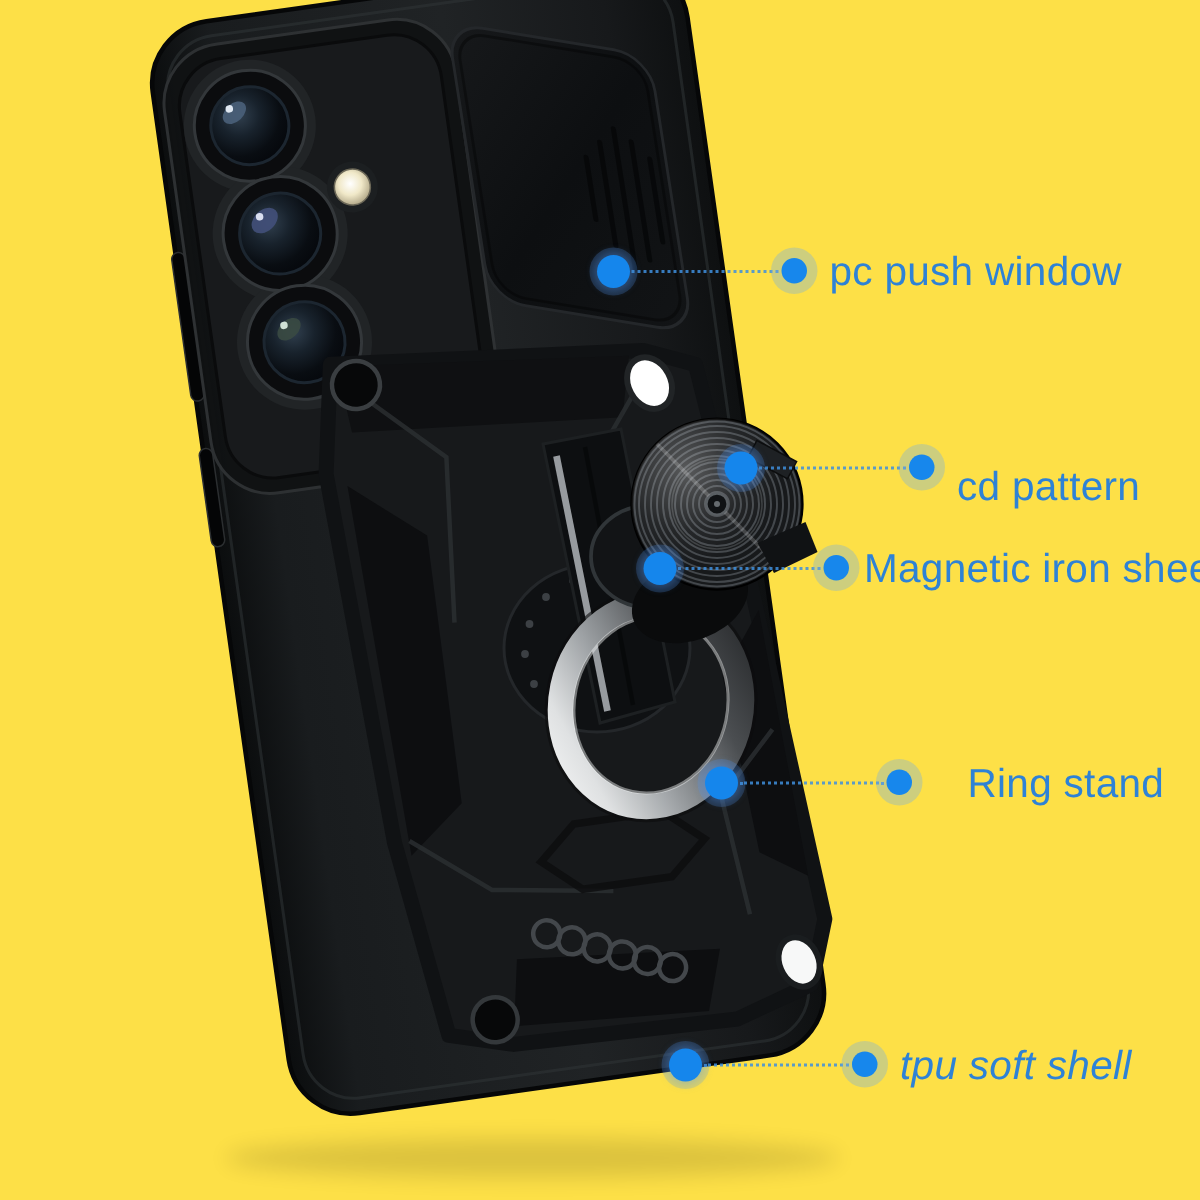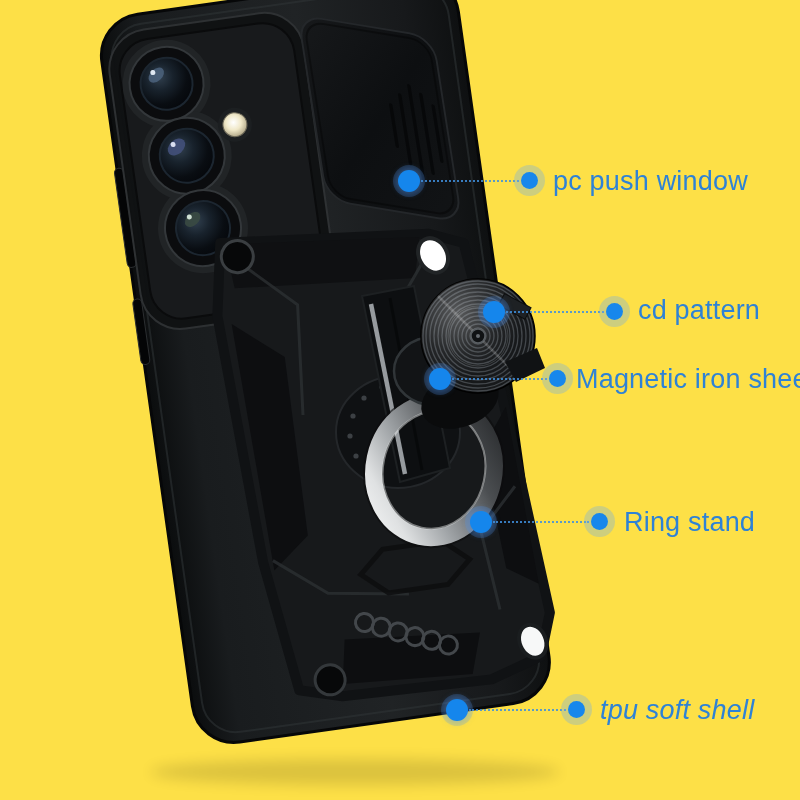--- a/index.html
+++ b/index.html
@@ -214,35 +214,35 @@
     <div class="dot-product" style="left:398px;top:170px;"></div>
     <div class="connector" style="left:421px;top:180px;width:98px;"></div>
     <div class="dot-label" style="left:521px;top:172px;"></div>
     <div class="label-text" style="left:553px;top:166px;">pc push window</div>
   </div>
 
   <div class="callout">
     <div class="dot-product" style="left:483px;top:301px;"></div>
     <div class="connector" style="left:506px;top:311px;width:98px;"></div>
     <div class="dot-label" style="left:606px;top:303px;"></div>
-    <div class="label-text" style="left:638px;top:295px;">cd pattern</div>
+    <div class="label-text" style="left:638px;top:309px;">cd pattern</div>
   </div>
 
   <div class="callout">
     <div class="dot-product" style="left:429px;top:368px;"></div>
     <div class="connector" style="left:452px;top:378px;width:95px;"></div>
     <div class="dot-label" style="left:549px;top:370px;"></div>
     <div class="label-text" style="left:576px;top:364px;">Magnetic iron sheet</div>
   </div>
 
   <div class="callout">
     <div class="dot-product" style="left:470px;top:511px;"></div>
     <div class="connector" style="left:493px;top:521px;width:96px;"></div>
     <div class="dot-label" style="left:591px;top:513px;"></div>
-    <div class="label-text" style="left:624px;top:507px;">Ring stand</div>
+    <div class="label-text" style="left:645px;top:507px;">Ring stand</div>
   </div>
 
   <div class="callout">
     <div class="dot-product" style="left:446px;top:699px;"></div>
     <div class="connector" style="left:469px;top:709px;width:97px;"></div>
     <div class="dot-label" style="left:568px;top:701px;"></div>
     <div class="label-text" style="left:600px;top:695px;font-style:italic;">tpu soft shell</div>
   </div>
 
 </div>

